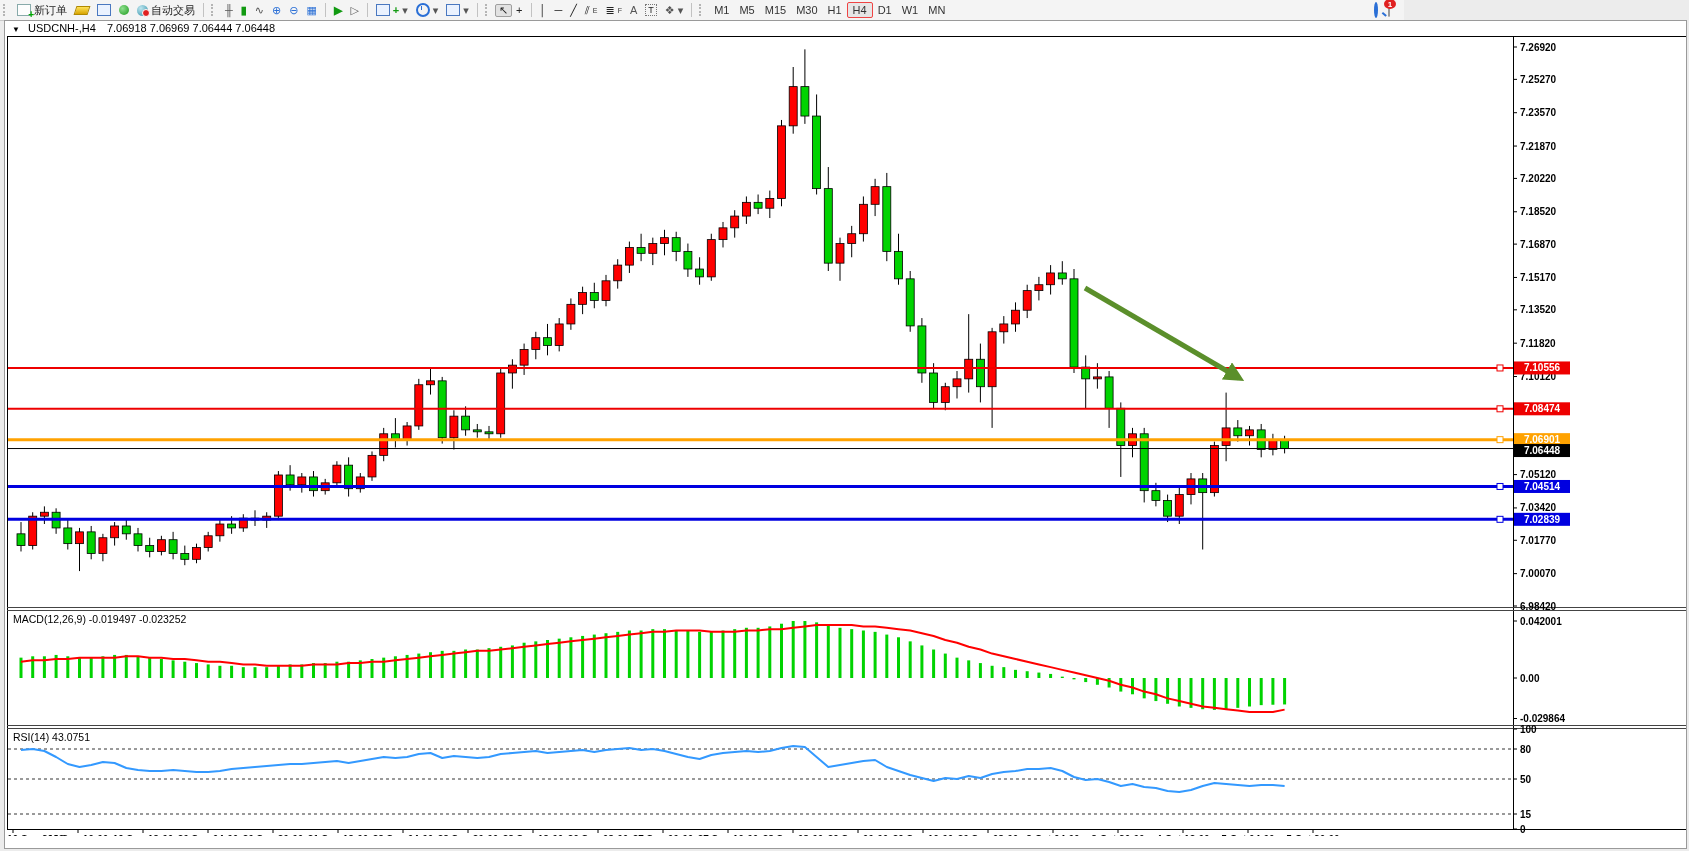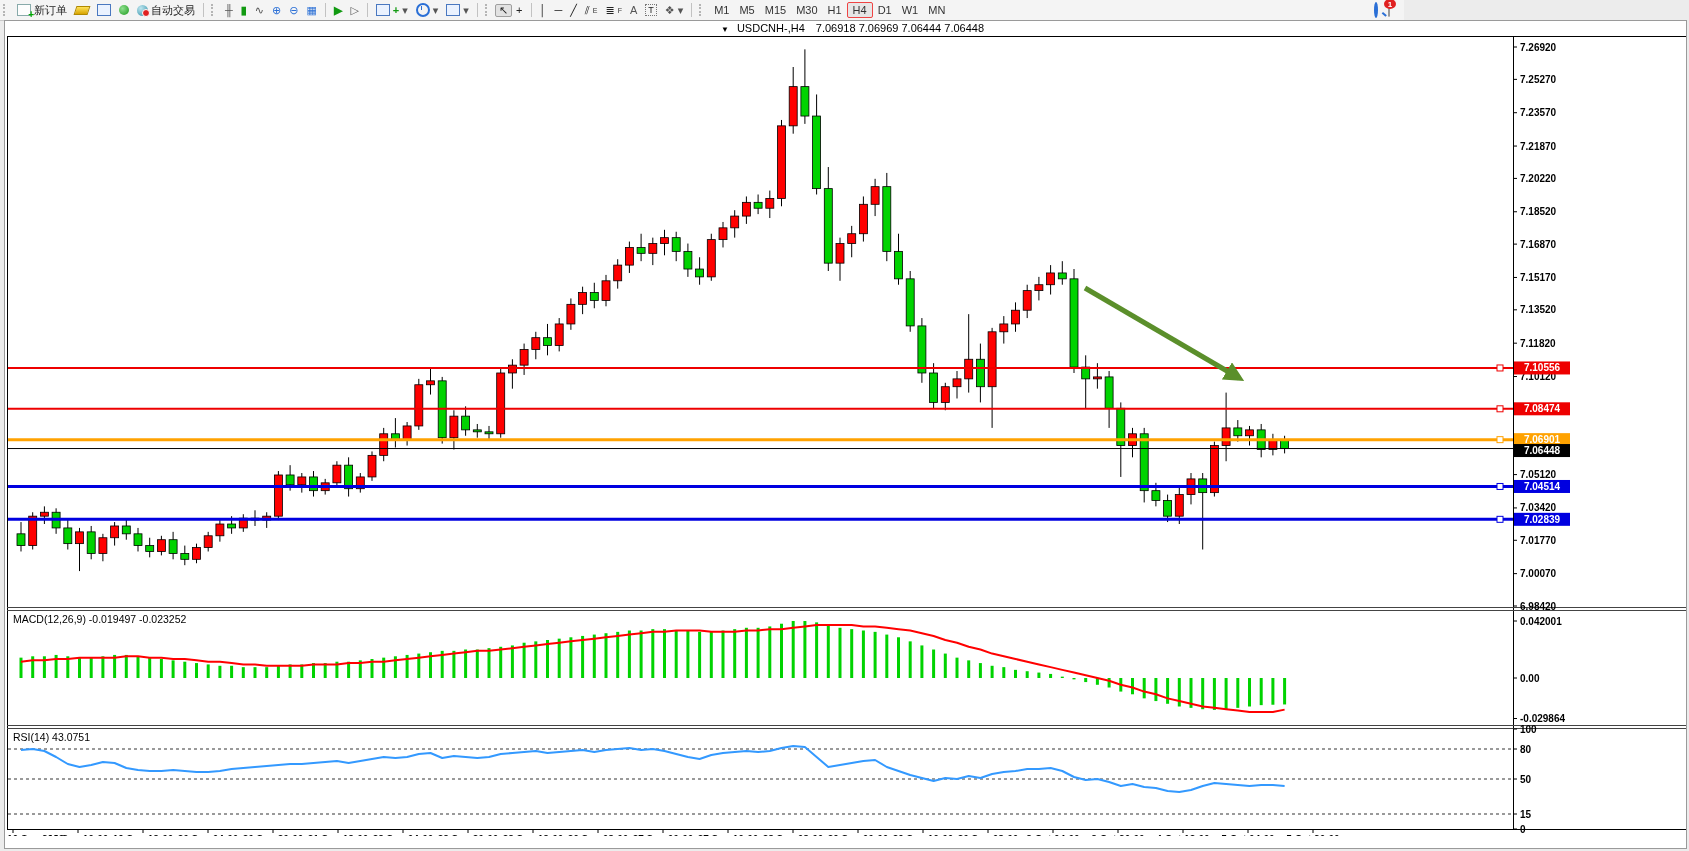--- a/index.html
+++ b/index.html
@@ -30,21 +30,21 @@
   .badge{position:absolute;right:-6px;top:-5px;min-width:10px;height:10px;border-radius:50%;background:#e02020;
     color:#fff;font-size:8px;font-weight:bold;display:flex;align-items:center;justify-content:center;padding:0 1px;}
   .boxT{border:1px dotted #777;padding:0 2px;font-size:9px;}
   .sub{font-size:7px;vertical-align:sub;color:#333;}
   .tf{padding:1px 5px;color:#333;}
   .tf.active{background:#e6e6e6;border:1px solid #ef4444;border-radius:2px;}
   .tb-right{margin-left:auto;display:flex;align-items:center;gap:10px;padding-right:14px;}
   
   .chart-frame{position:absolute;left:4px;top:20px;width:1683px;height:829px;background:#fff;
     border:1px solid #9a9a9a;box-sizing:border-box;}
-  .chart-title{height:15px;line-height:15px;padding-left:14px;font-size:11px;color:#000;background:#fff;white-space:nowrap;text-align:center;}
+  .chart-title{height:15px;line-height:15px;padding-left:7px;font-size:11px;color:#000;background:#fff;white-space:nowrap;}
   .chart-title .caret{font-size:8px;margin-right:5px;}
   .chart-title .q{margin-left:8px;}
   svg text{font-family:"Liberation Sans",sans-serif;}
 </style>
 </head>
 <body>
 
 <div class="toolbar">
   <span class="tb-grip"></span>
 

